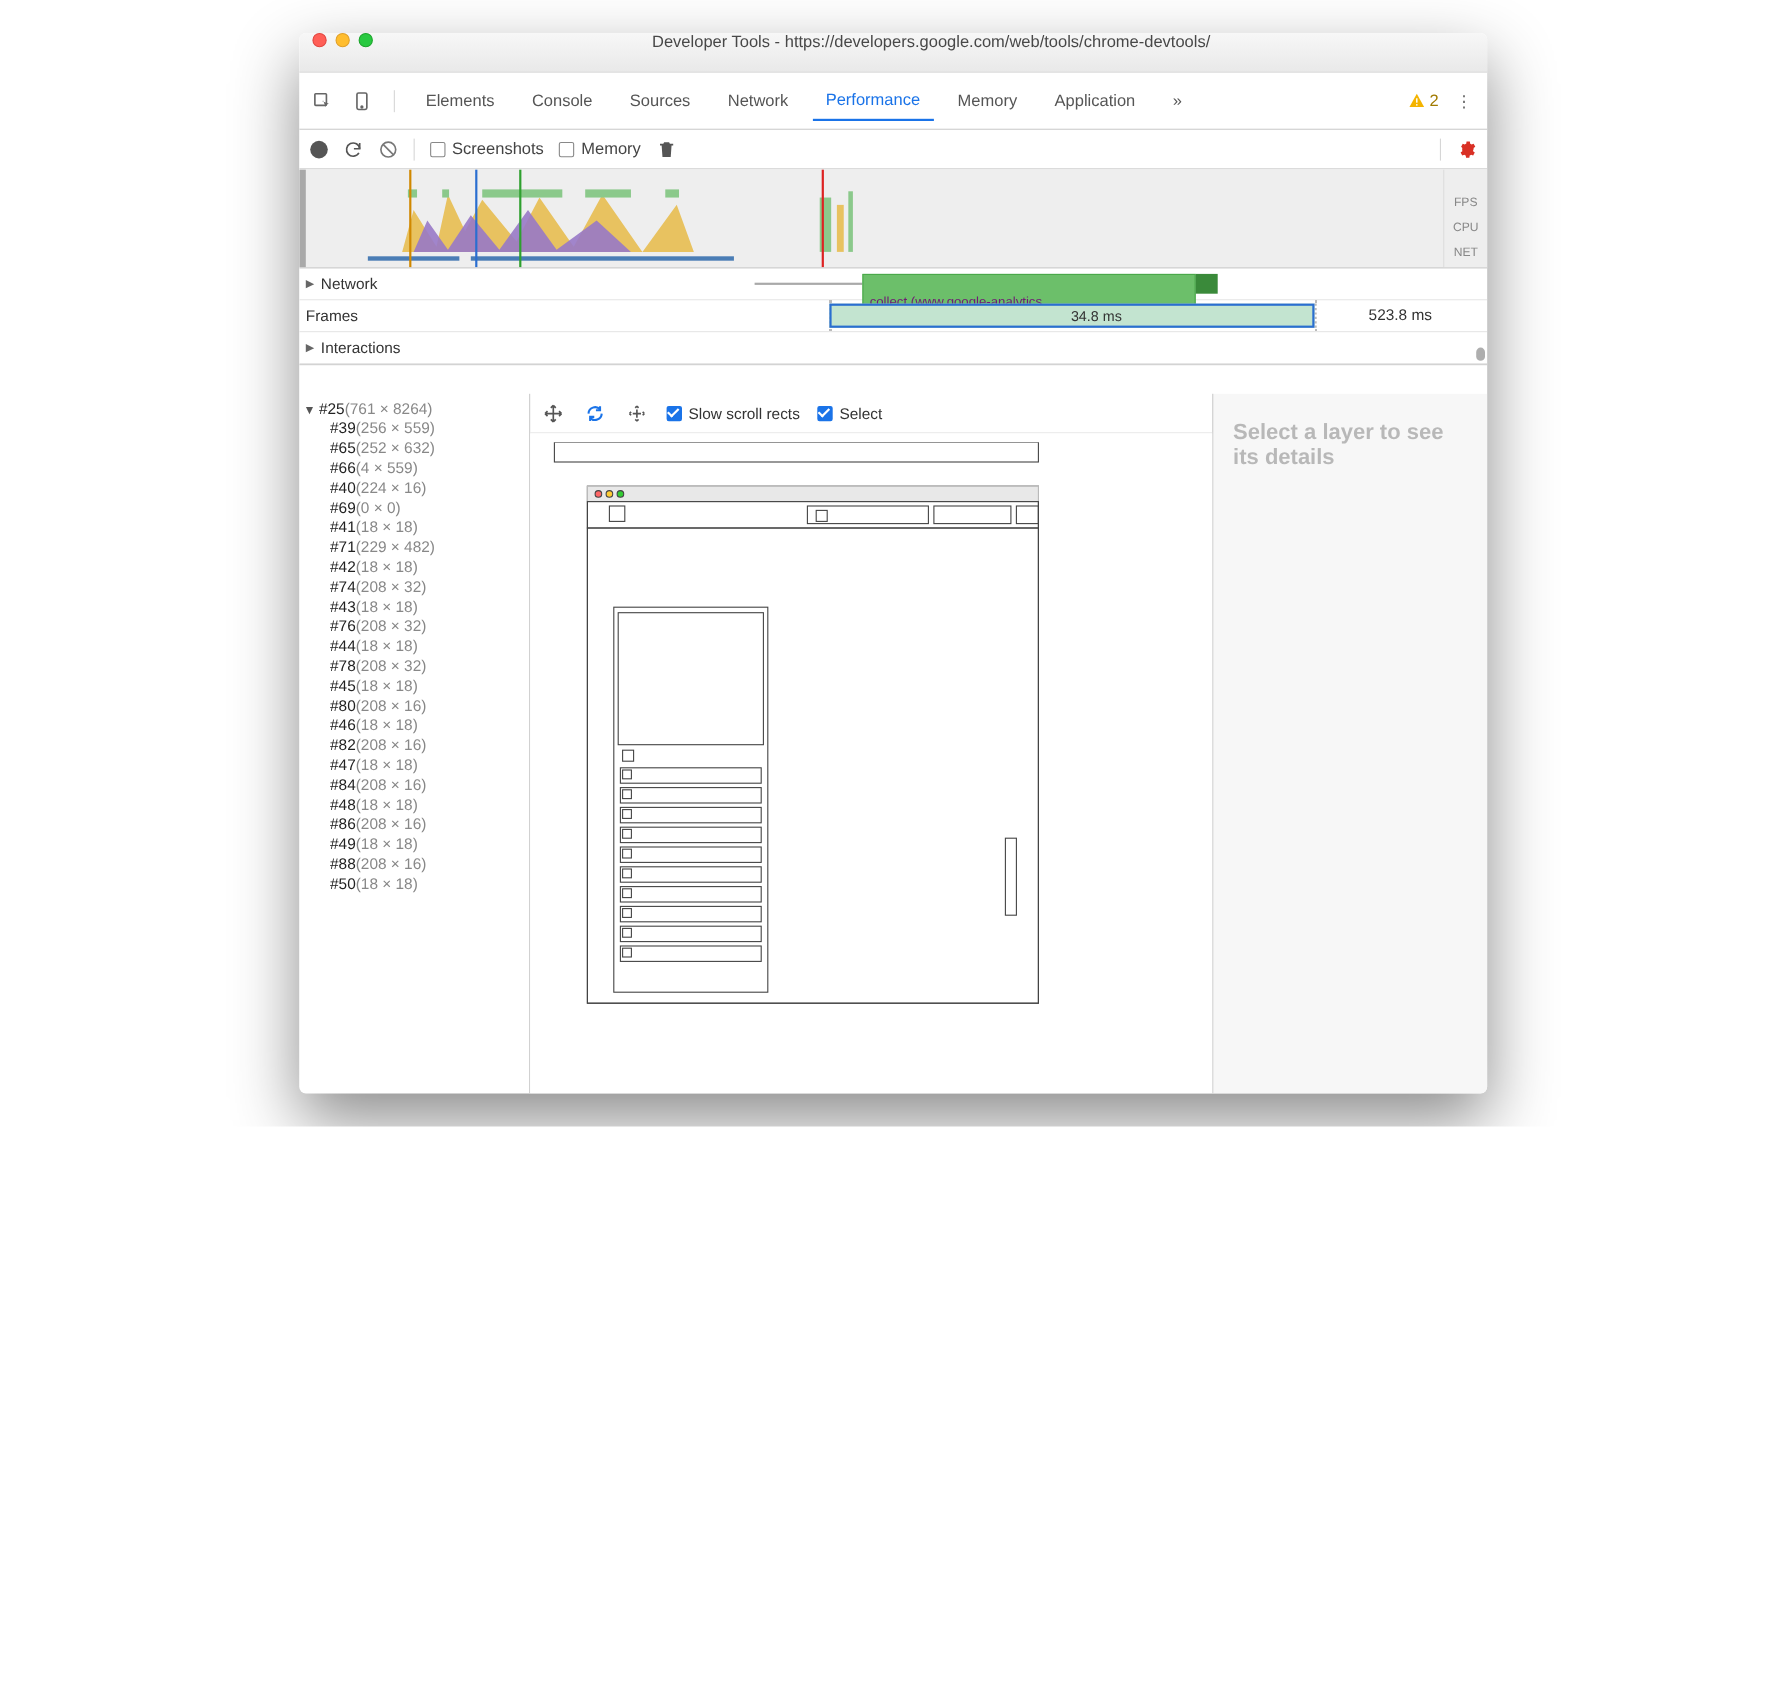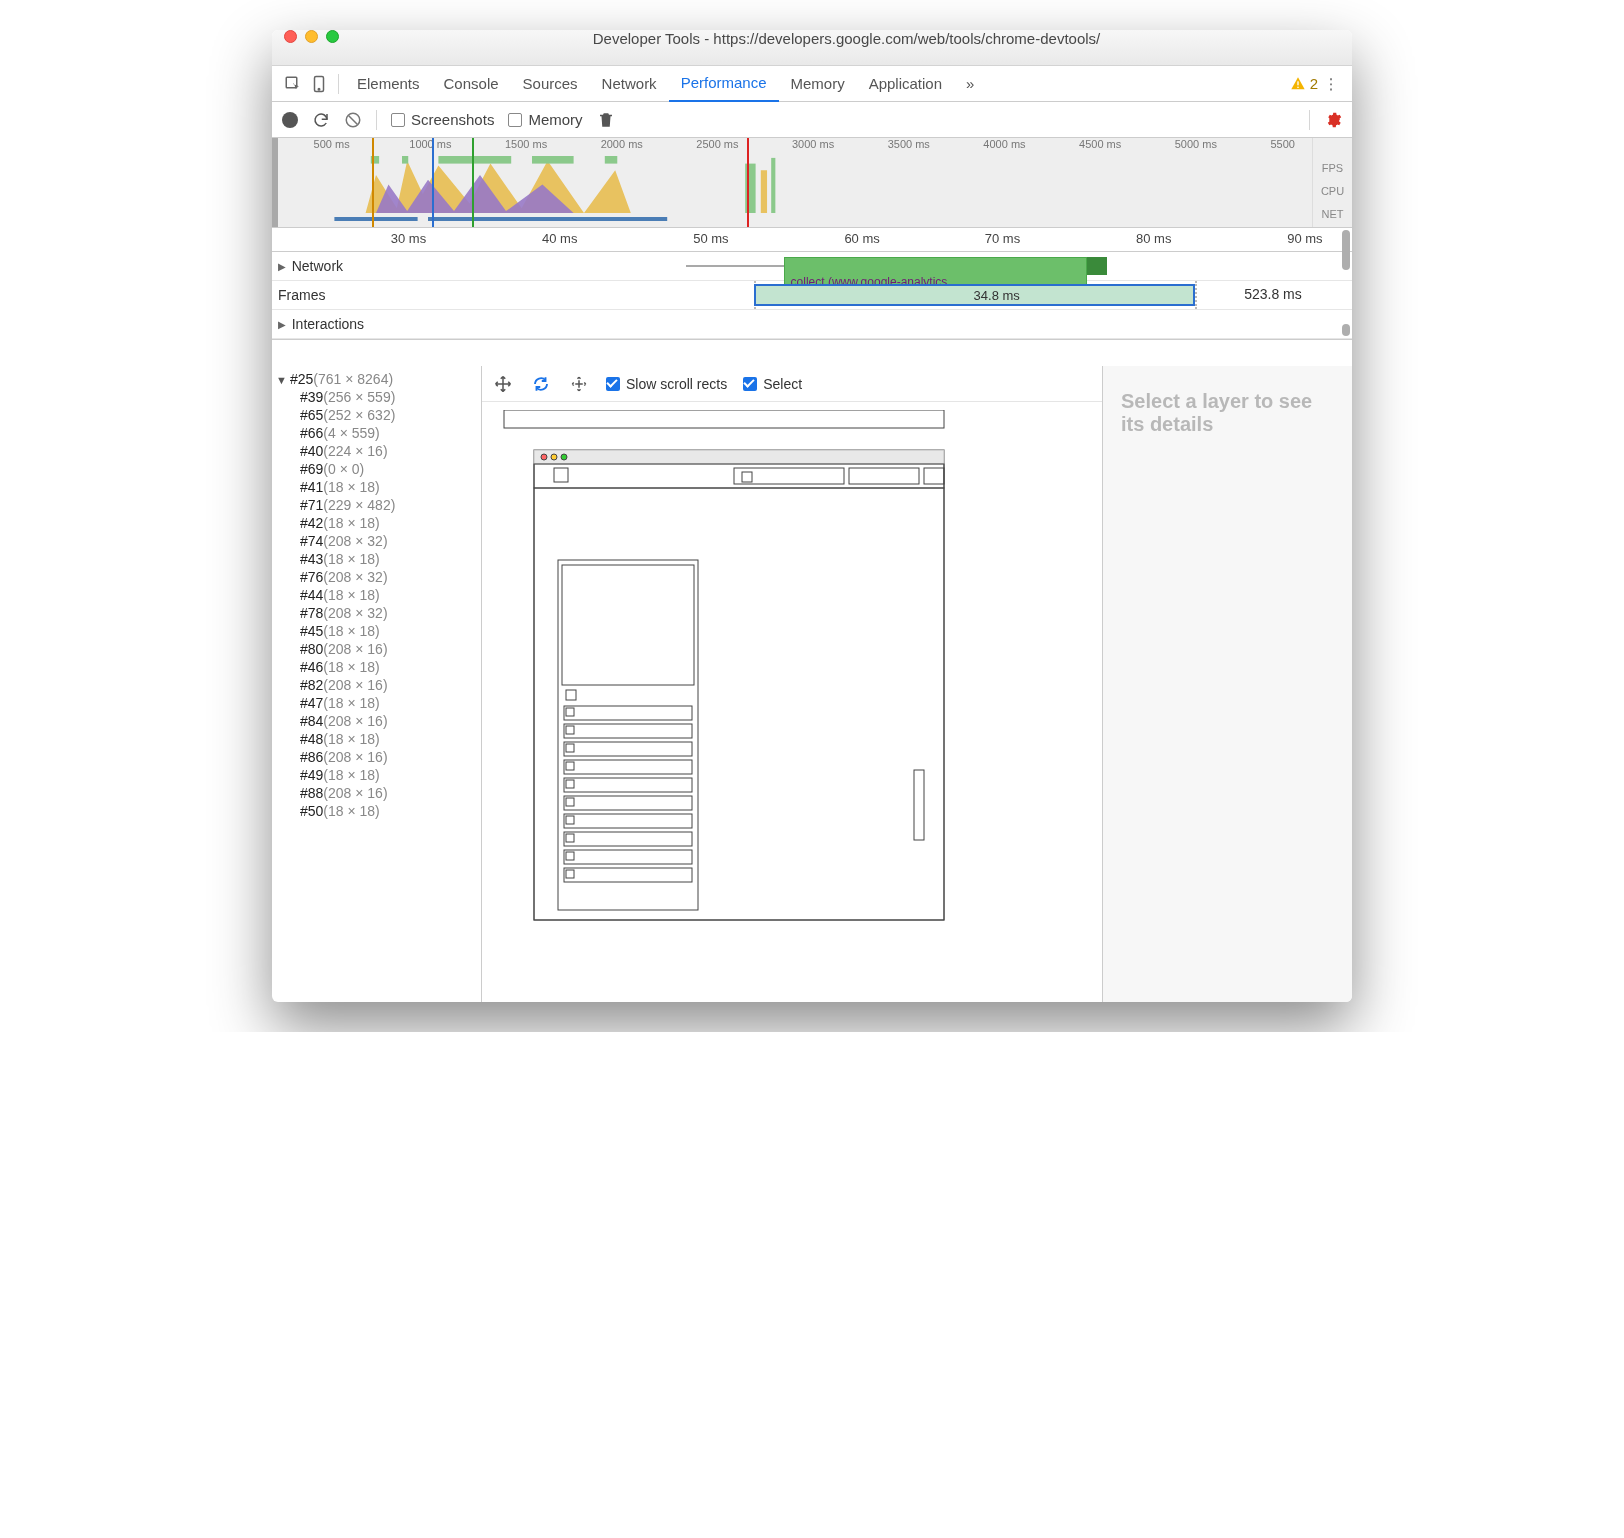--- a/index.html
+++ b/index.html
@@ -10,21 +10,21 @@
   
   .titlebar { height: 36px; background: linear-gradient(#f7f7f7,#e9e9e9); display:flex; padding: 0 12px; border-bottom:1px solid #d3d3d3;}
   .traffic { display:flex; gap:8px; margin-right:14px;}
   .traffic span { width:13px; height:13px; border-radius:50%; display:block;}
   .t-red{background:#ff5f57;border:1px solid #e24640;}
   .t-yel{background:#ffbd2e;border:1px solid #e1a028;}
   .t-grn{background:#28c940;border:1px solid #1ca52b;}
   .title { flex:1; text-align:center; font-size:15px; color:#484848; white-space:nowrap; overflow:hidden; text-overflow:ellipsis;}
   
   
-  .dt-tabs { height:36px; display:flex; align-items:center; border-bottom:1px solid #ccc; padding:0 8px; font-size:15px; color:#555;}
+  .dt-tabs { height:52px; display:flex; align-items:center; border-bottom:1px solid #ccc; padding:0 8px; font-size:15px; color:#555;gap:10px;}
   .dt-tabs .icon-btn { width:26px; height:26px; display:flex; align-items:center; justify-content:center; color:#6a6a6a; cursor:pointer;}
   .dt-tabs .sep { width:1px; height:20px; background:#d6d6d6; margin:0 6px;}
   .dt-tabs .tab { padding:0 12px; height:36px; display:flex; align-items:center; cursor:pointer;}
   .dt-tabs .tab.active { color:#1a73e8; border-bottom:2px solid #1a73e8; height:36px;}
   .dt-tabs .spacer { flex:1; }
   .dt-tabs .warn { display:flex; align-items:center; gap:4px; color:#a17a00;}
   .dt-tabs .more { padding:0 6px;color:#666;}
   
   
   .perf-tb { height:36px; display:flex; align-items:center; border-bottom:1px solid #ccc; padding:0 10px; font-size:15px; gap:14px; color:#444;}
@@ -162,33 +162,20 @@
     </span>
     <div class="divider-right"></div>
     <span class="gear">
       <svg width="18" height="18" viewBox="0 0 24 24" fill="#d93025">
           <path d="M12 8a4 4 0 100 8 4 4 0 000-8zm9 4a8.9 8.9 0 00-.2-2l2.1-1.6-2-3.5-2.5 1a9 9 0 00-1.7-1l-.4-2.7h-4l-.4 2.7a9 9 0 00-1.7 1l-2.5-1-2 3.5L7.2 10A8.9 8.9 0 007 12c0 .7.1 1.3.2 2l-2.1 1.6 2 3.5 2.5-1c.5.4 1.1.8 1.7 1l.4 2.7h4l.4-2.7c.6-.2 1.2-.6 1.7-1l2.5 1 2-3.5-2.1-1.6c.1-.7.2-1.3.2-2z"></path>
         </svg>
     </span>
   </div>
 
   <div class="overview">
-    <div class="ov-ticks" id="ov-ticks">
-        <span style="left: 4%;">500 ms</span>
-        <span style="left: 13.2%;">1000 ms</span>
-        <span style="left: 22.4%;">1500 ms</span>
-        <span style="left: 31.6%;">2000 ms</span>
-        <span style="left: 40.8%;">2500 ms</span>
-        <span style="left: 50%;">3000 ms</span>
-        <span style="left: 59.2%;">3500 ms</span>
-        <span style="left: 68.4%;">4000 ms</span>
-        <span style="left: 77.6%;">4500 ms</span>
-        <span style="left: 86.8%;">5000 ms</span>
-        <span style="left: 96%;">5500</span>
-      </div>
     <div class="ov-chart">
       <svg width="100%" height="100%" viewBox="0 0 1000 60" preserveAspectRatio="none">
 
         <path d="M90 60 L100 20 L120 55 L130 5 L145 40 L160 10 L190 50 L210 8 L240 55 L265 5 L300 60 L330 15 L345 60 Z" fill="#e8c260"></path>
         <path d="M100 60 L112 30 L130 58 L150 25 L175 58 L200 20 L225 58 L260 30 L290 60 Z" fill="#9879c7" opacity="0.9"></path>
         <rect x="455" y="8" width="10" height="52" fill="#8bc98b"></rect>
         <rect x="470" y="15" width="6" height="45" fill="#e8c260"></rect>
         <rect x="480" y="2" width="4" height="58" fill="#8bc98b"></rect>
 
         <rect x="95" y="0" width="8" height="8" fill="#8bc98b"></rect>
@@ -210,32 +197,20 @@
       <span>NET</span>
     </div>
 
     <div class="ov-handle" style="left:0;"></div>
     <div style="position:absolute;left:100px;top:0;bottom:0;width:2px;background:#d08800"></div>
     <div style="position:absolute;left:160px;top:0;bottom:0;width:2px;background:#2a6ed0"></div>
     <div style="position:absolute;left:200px;top:0;bottom:0;width:2px;background:#2fa02f"></div>
     <div style="position:absolute;left:475px;top:0;bottom:0;width:2px;background:#d22"></div>
   </div>
 
-  <div class="ruler">
-    <div id="ruler-ticks">
-        <div class="lbl" style="left: 11%; top: 3px;">30 ms</div>
-        <div class="lbl" style="left: 25%; top: 3px;">40 ms</div>
-        <div class="lbl" style="left: 39%; top: 3px;">50 ms</div>
-        <div class="lbl" style="left: 53%; top: 3px;">60 ms</div>
-        <div class="lbl" style="left: 66%; top: 3px;">70 ms</div>
-        <div class="lbl" style="left: 80%; top: 3px;">80 ms</div>
-        <div class="lbl" style="left: 94%; top: 3px;">90 ms</div>
-      </div>
-    <div class="scroll-knob"></div>
-  </div>
 
   <div class="tracks">
     <div class="track">
       <div class="track-h">
           <span class="tri">▶</span>
           <span>Network</span>
         </div>
       <div class="track-body">
         <div class="net-whisker" style="left:32%;width:10%;"></div>
         <div class="net-bar" style="left:42%;width:31%;"><span>collect (www.google-analytics....</span></div>

